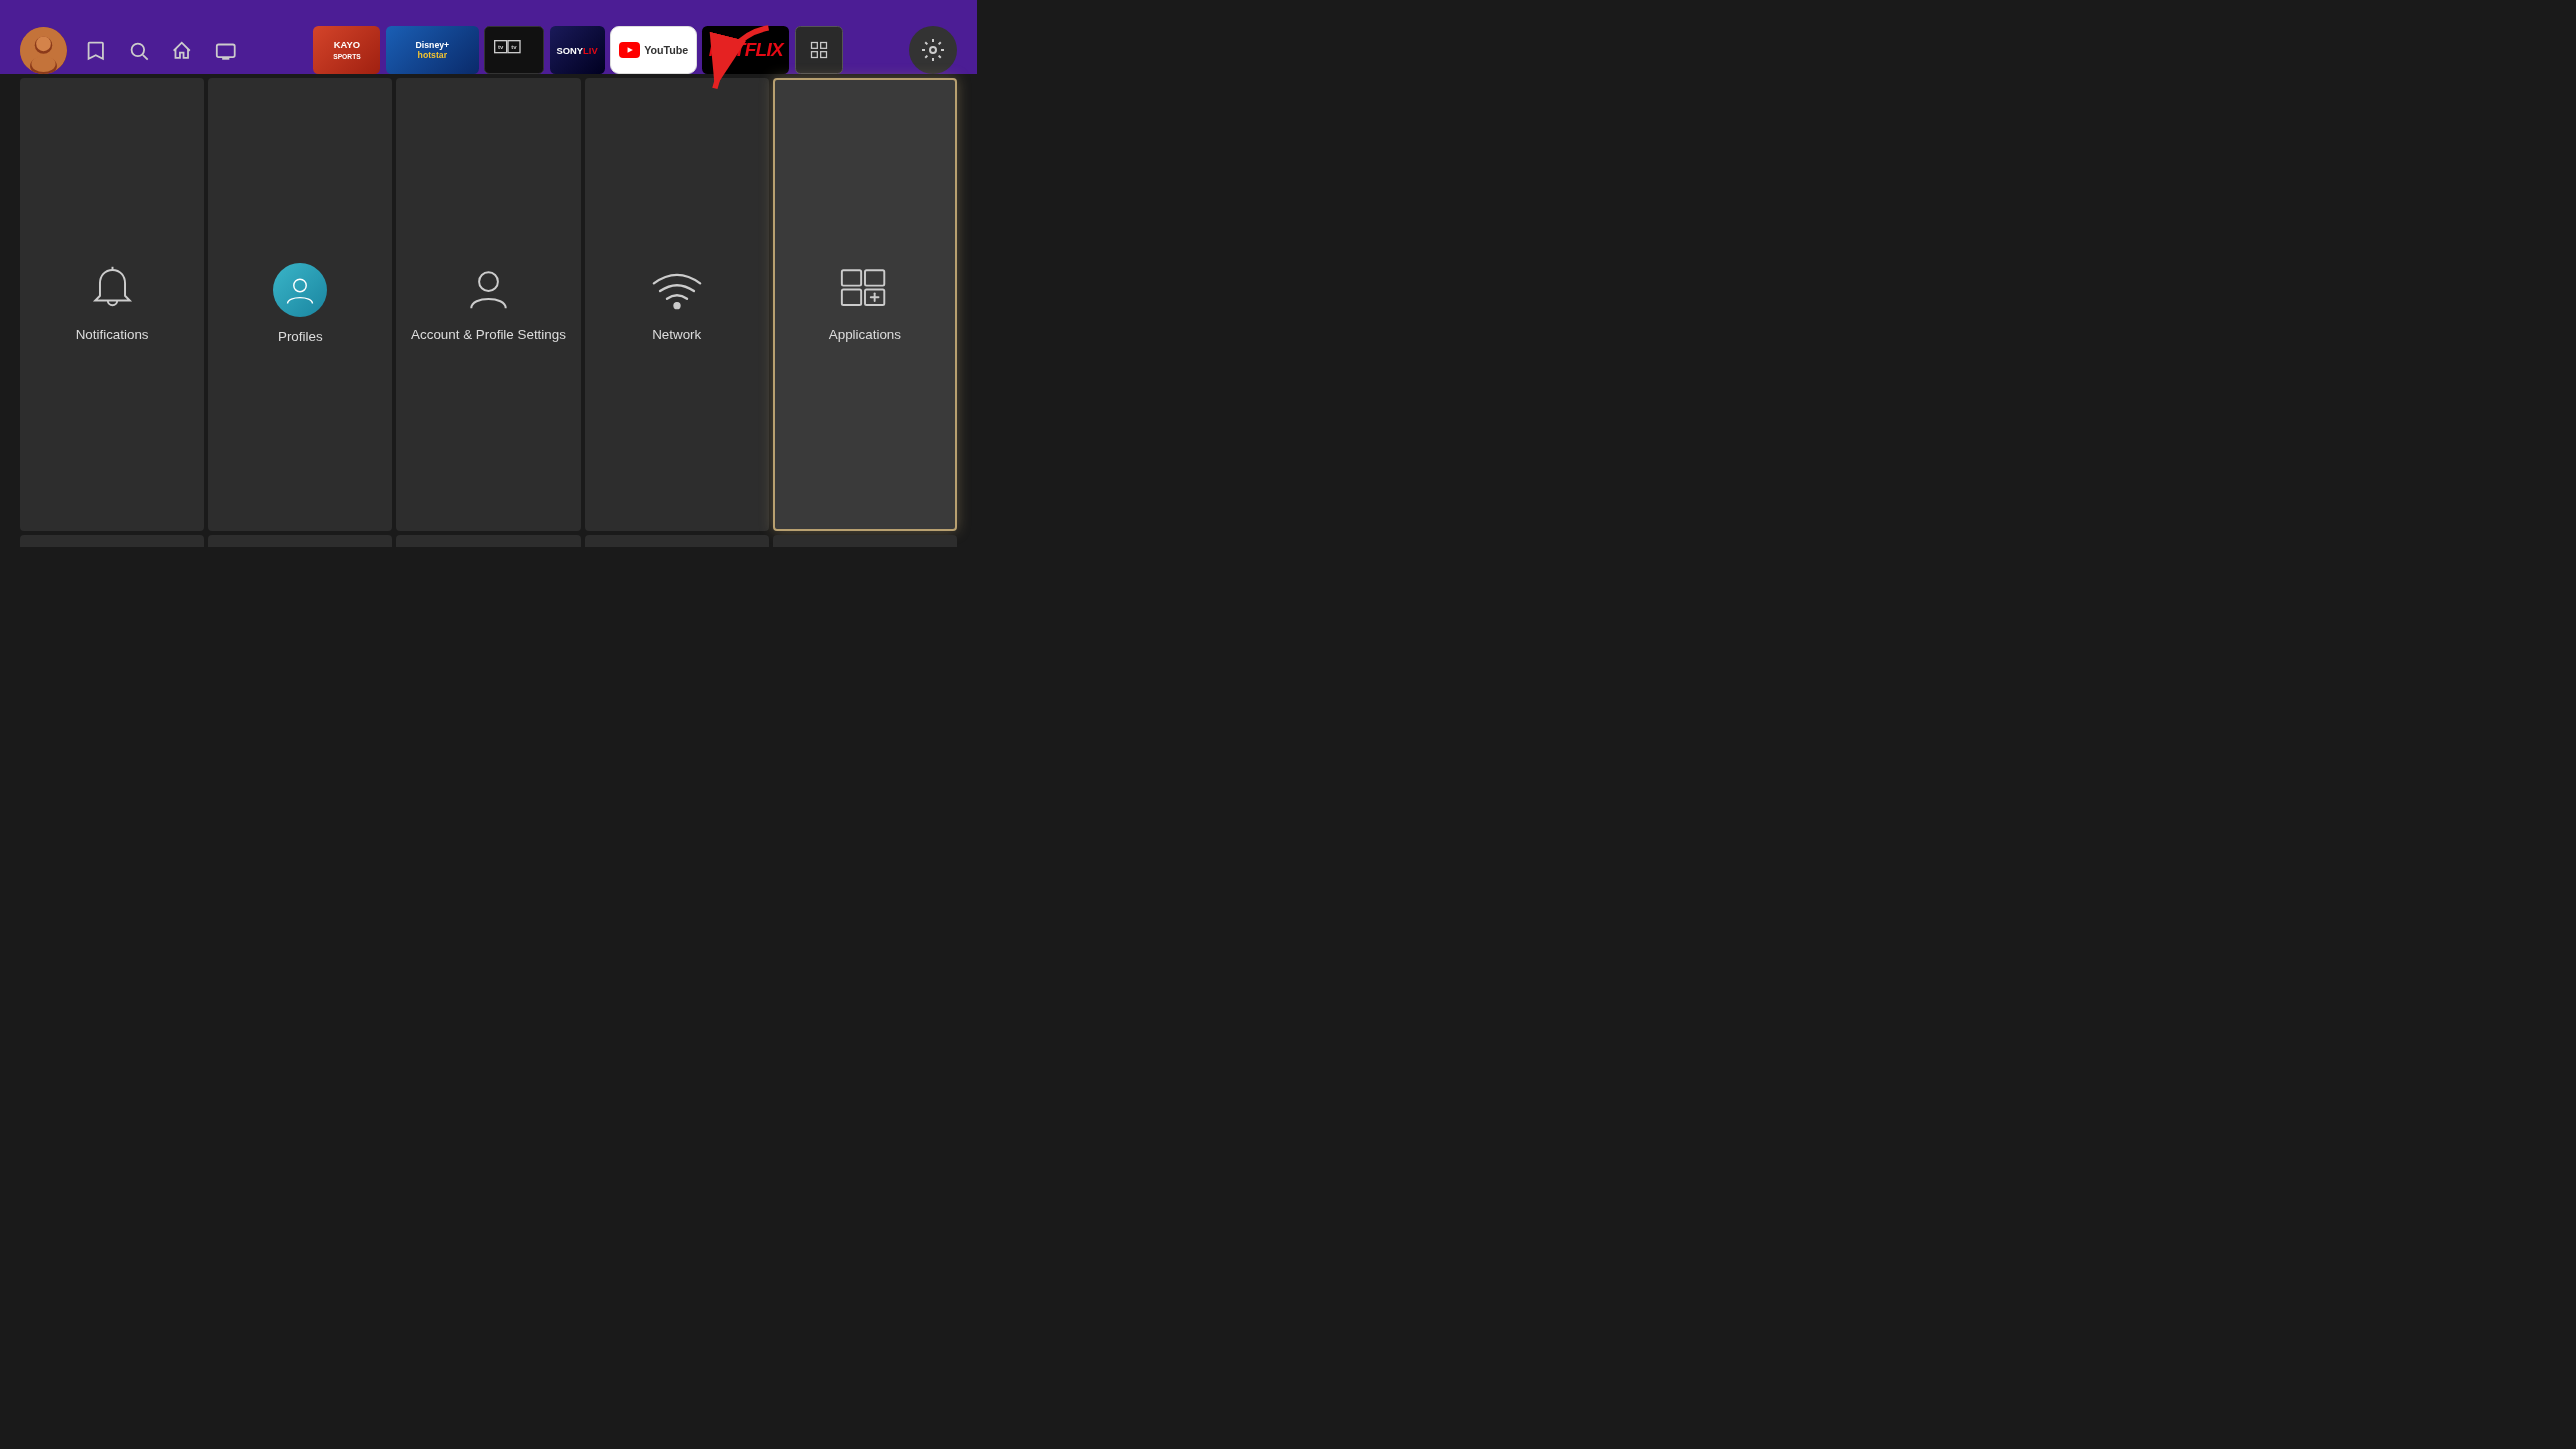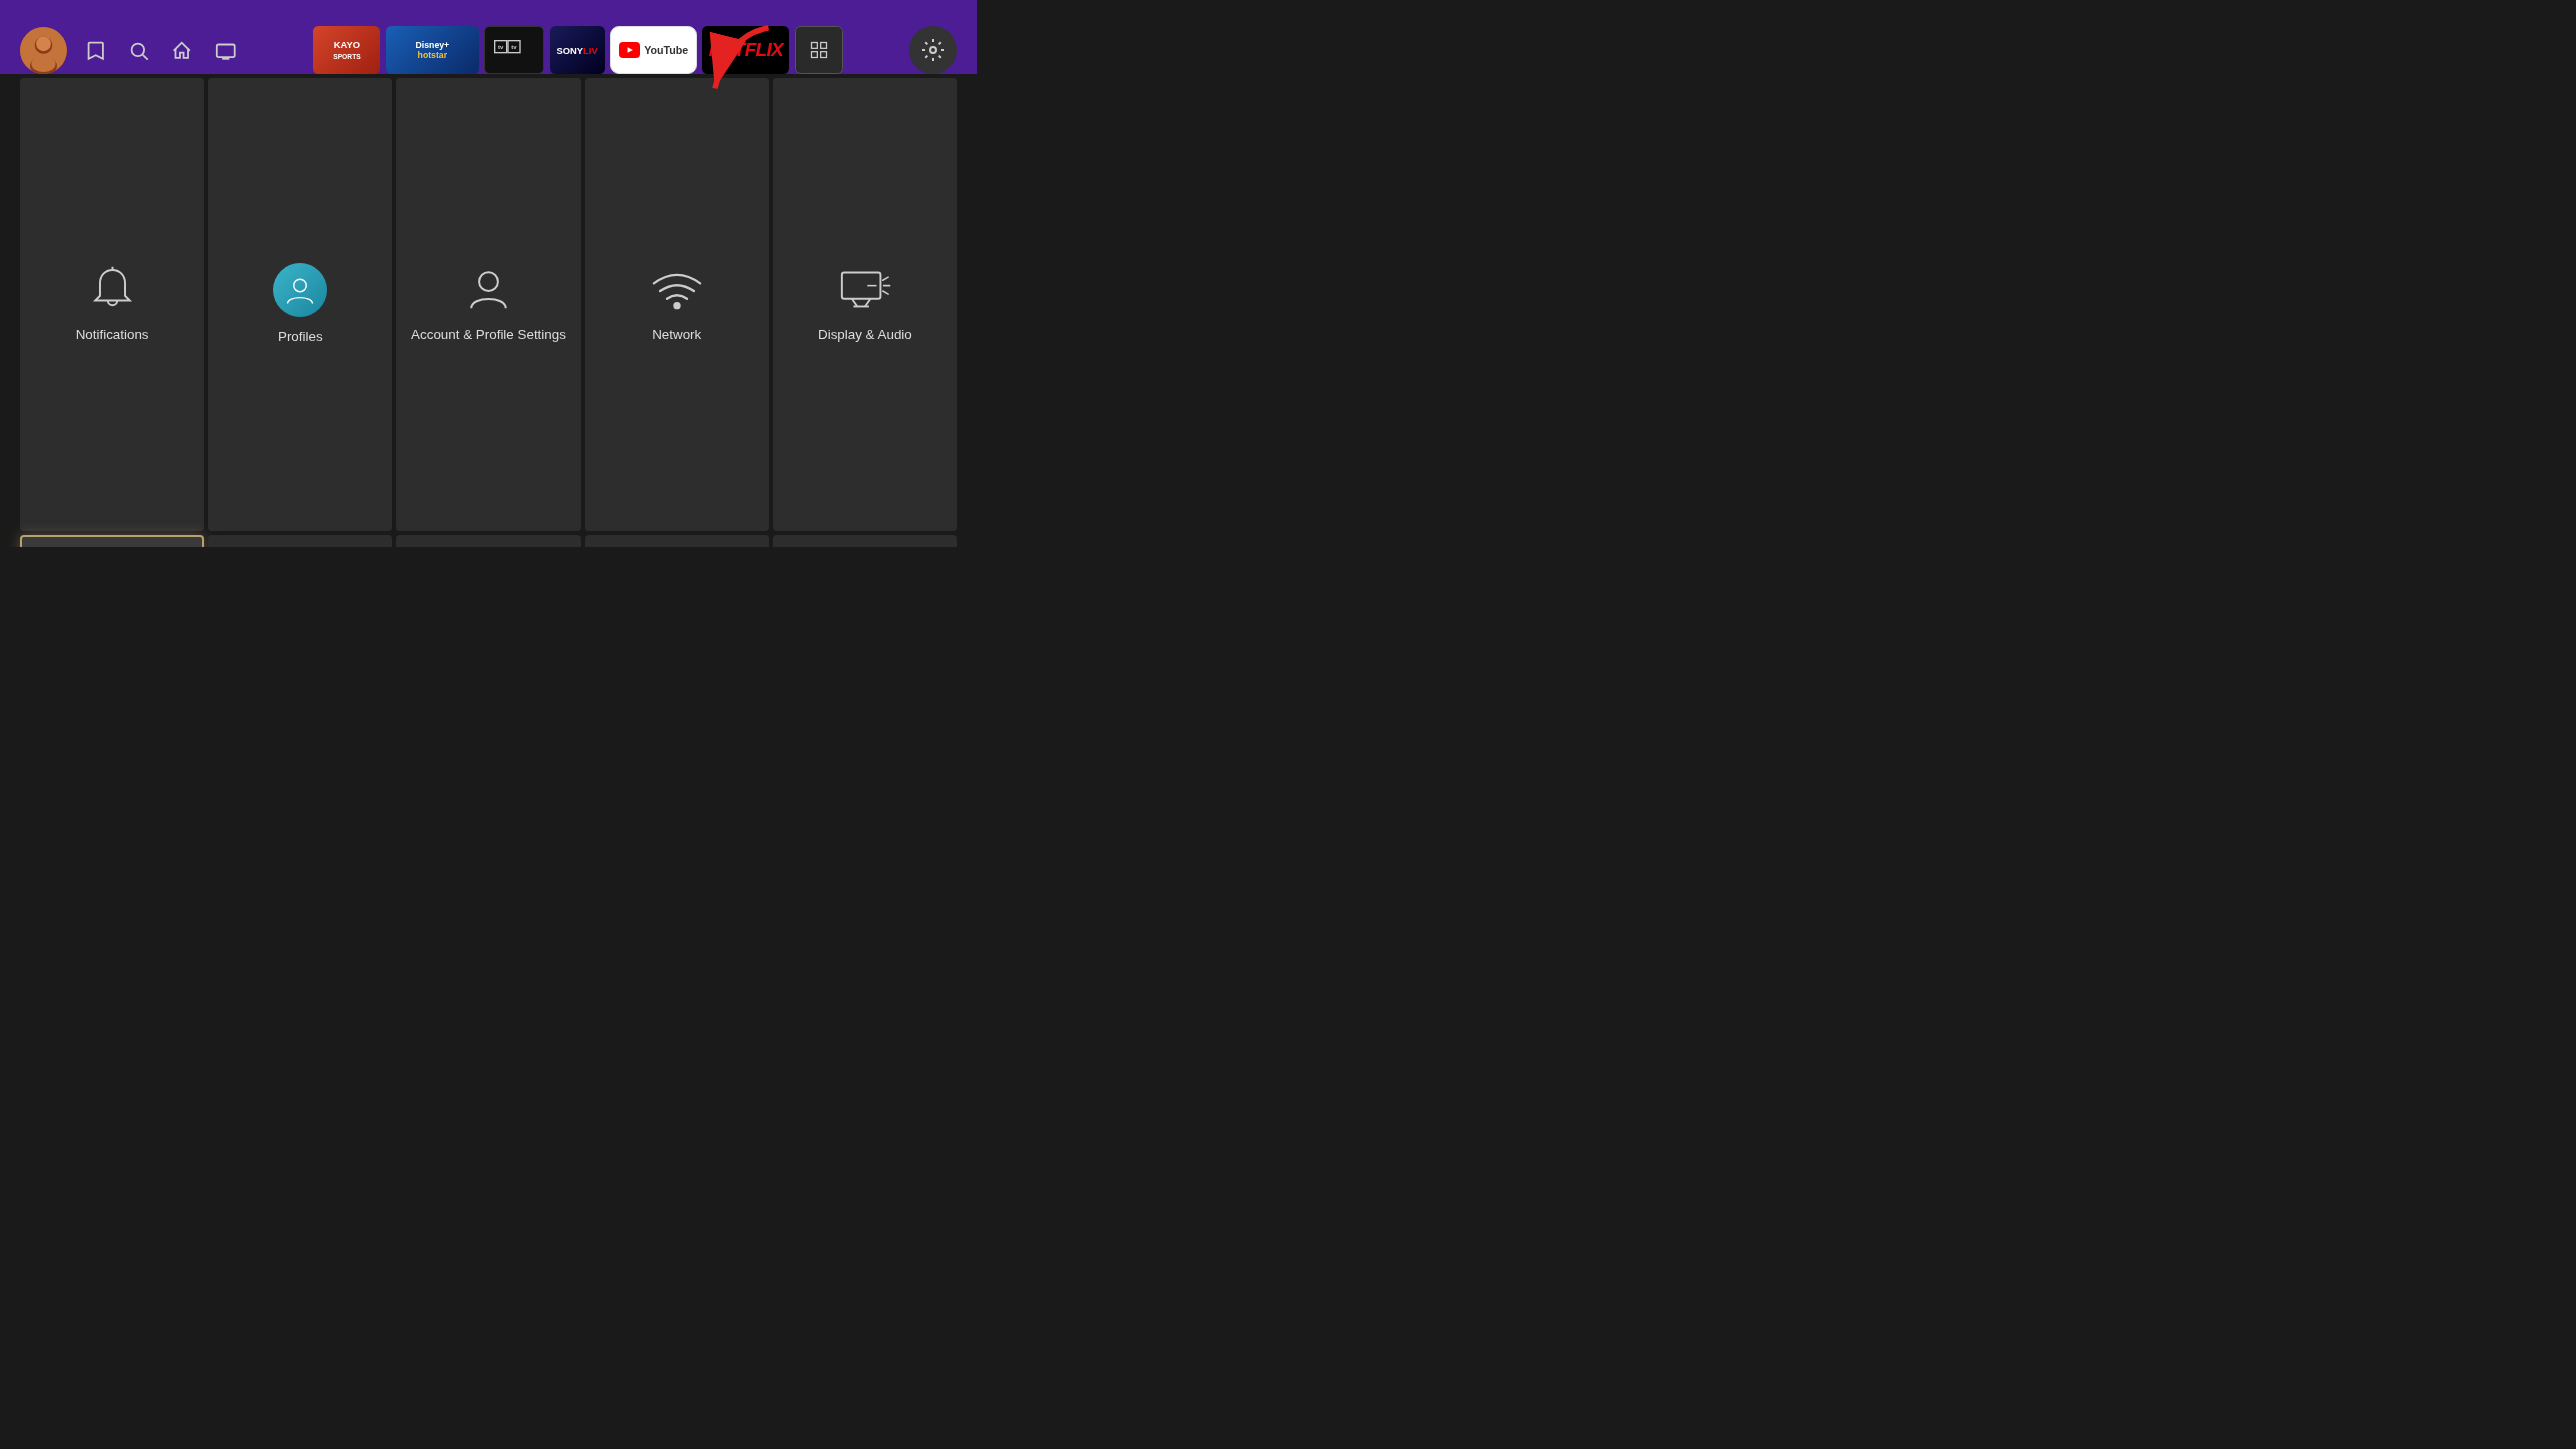--- a/index.html
+++ b/index.html
@@ -345,37 +345,20 @@
       <svg viewBox="0 0 70 60" width="54" height="47">
         <path d="M5 22 Q35 0 65 22" stroke="#cccccc" stroke-width="3" fill="none" stroke-linecap="round"></path>
         <path d="M13 32 Q35 17 57 32" stroke="#cccccc" stroke-width="3" fill="none" stroke-linecap="round"></path>
         <path d="M22 42 Q35 33 48 42" stroke="#cccccc" stroke-width="3" fill="none" stroke-linecap="round"></path>
         <circle cx="35" cy="51" r="4" fill="#cccccc"></circle>
       </svg>
     </div>
     <span class="grid-item-label">Network</span>
   </div>
 
-  <div class="grid-item">
-    <div class="grid-icon">
-      <svg viewBox="0 0 70 60" width="54" height="47">
-        <rect x="5" y="8" width="50" height="34" rx="3" stroke="#cccccc" stroke-width="2.5" fill="none"></rect>
-        <line x1="18" y1="42" x2="25" y2="52" stroke="#cccccc" stroke-width="2.5"></line>
-        <line x1="42" y1="42" x2="35" y2="52" stroke="#cccccc" stroke-width="2.5"></line>
-        <line x1="20" y1="52" x2="40" y2="52" stroke="#cccccc" stroke-width="2.5"></line>
-
-        <line x1="58" y1="18" x2="65" y2="14" stroke="#cccccc" stroke-width="2" stroke-linecap="round"></line>
-        <line x1="59" y1="25" x2="67" y2="25" stroke="#cccccc" stroke-width="2" stroke-linecap="round"></line>
-        <line x1="58" y1="32" x2="65" y2="36" stroke="#cccccc" stroke-width="2" stroke-linecap="round"></line>
-
-        <line x1="38" y1="25" x2="50" y2="25" stroke="#cccccc" stroke-width="2"></line>
-      </svg>
-    </div>
-    <span class="grid-item-label">Display &amp; Audio</span>
-  </div>
 
   <div class="grid-item focused">
     <div class="grid-icon">
       <svg viewBox="0 0 70 60" width="54" height="47">
 
         <rect x="5" y="5" width="25" height="20" rx="2" stroke="#cccccc" stroke-width="2.5" fill="none"></rect>
         <rect x="5" y="30" width="25" height="20" rx="2" stroke="#cccccc" stroke-width="2.5" fill="none"></rect>
         <rect x="35" y="5" width="25" height="20" rx="2" stroke="#cccccc" stroke-width="2.5" fill="none"></rect>
 
         <rect x="35" y="30" width="25" height="20" rx="2" stroke="#cccccc" stroke-width="2.5" fill="none"></rect>

